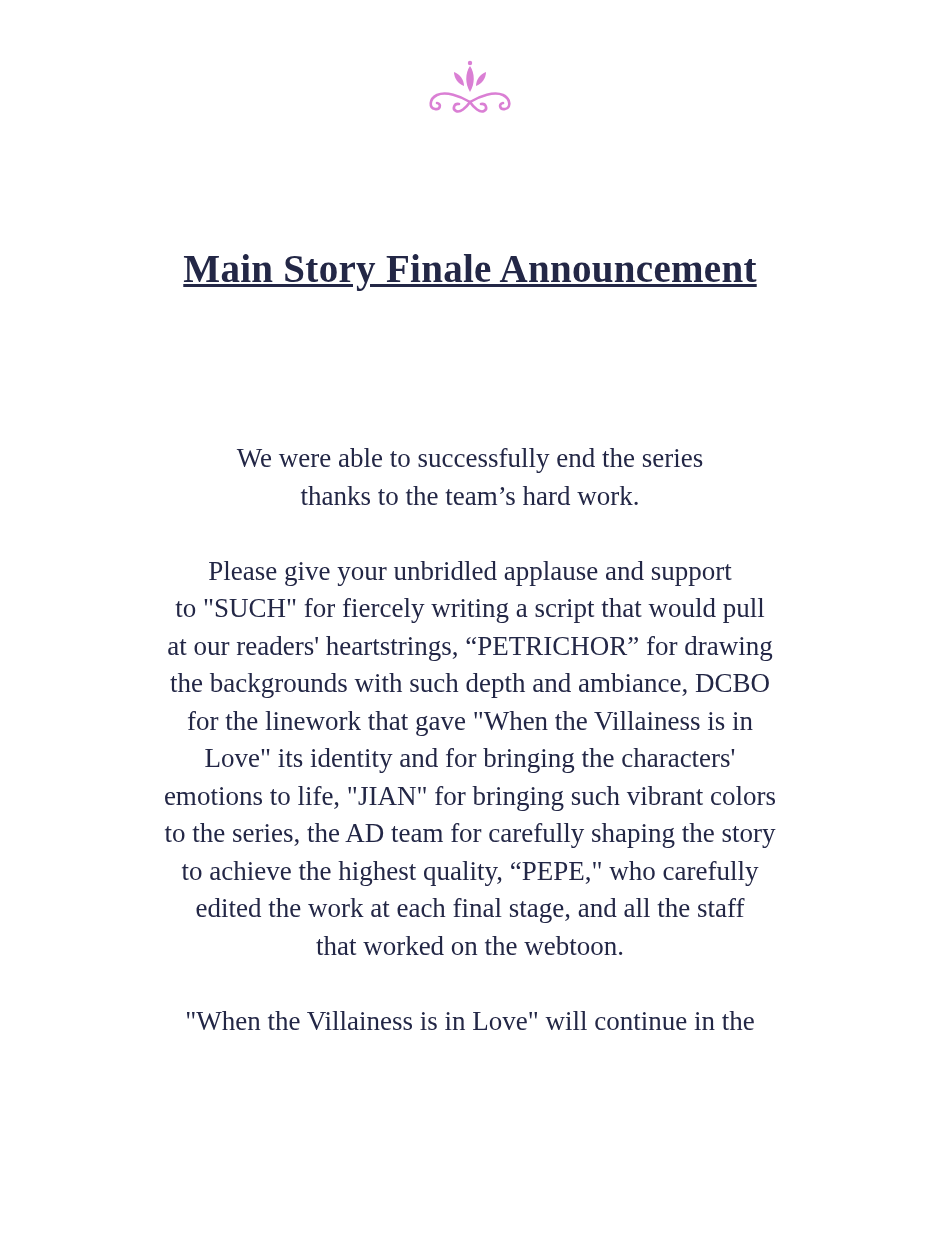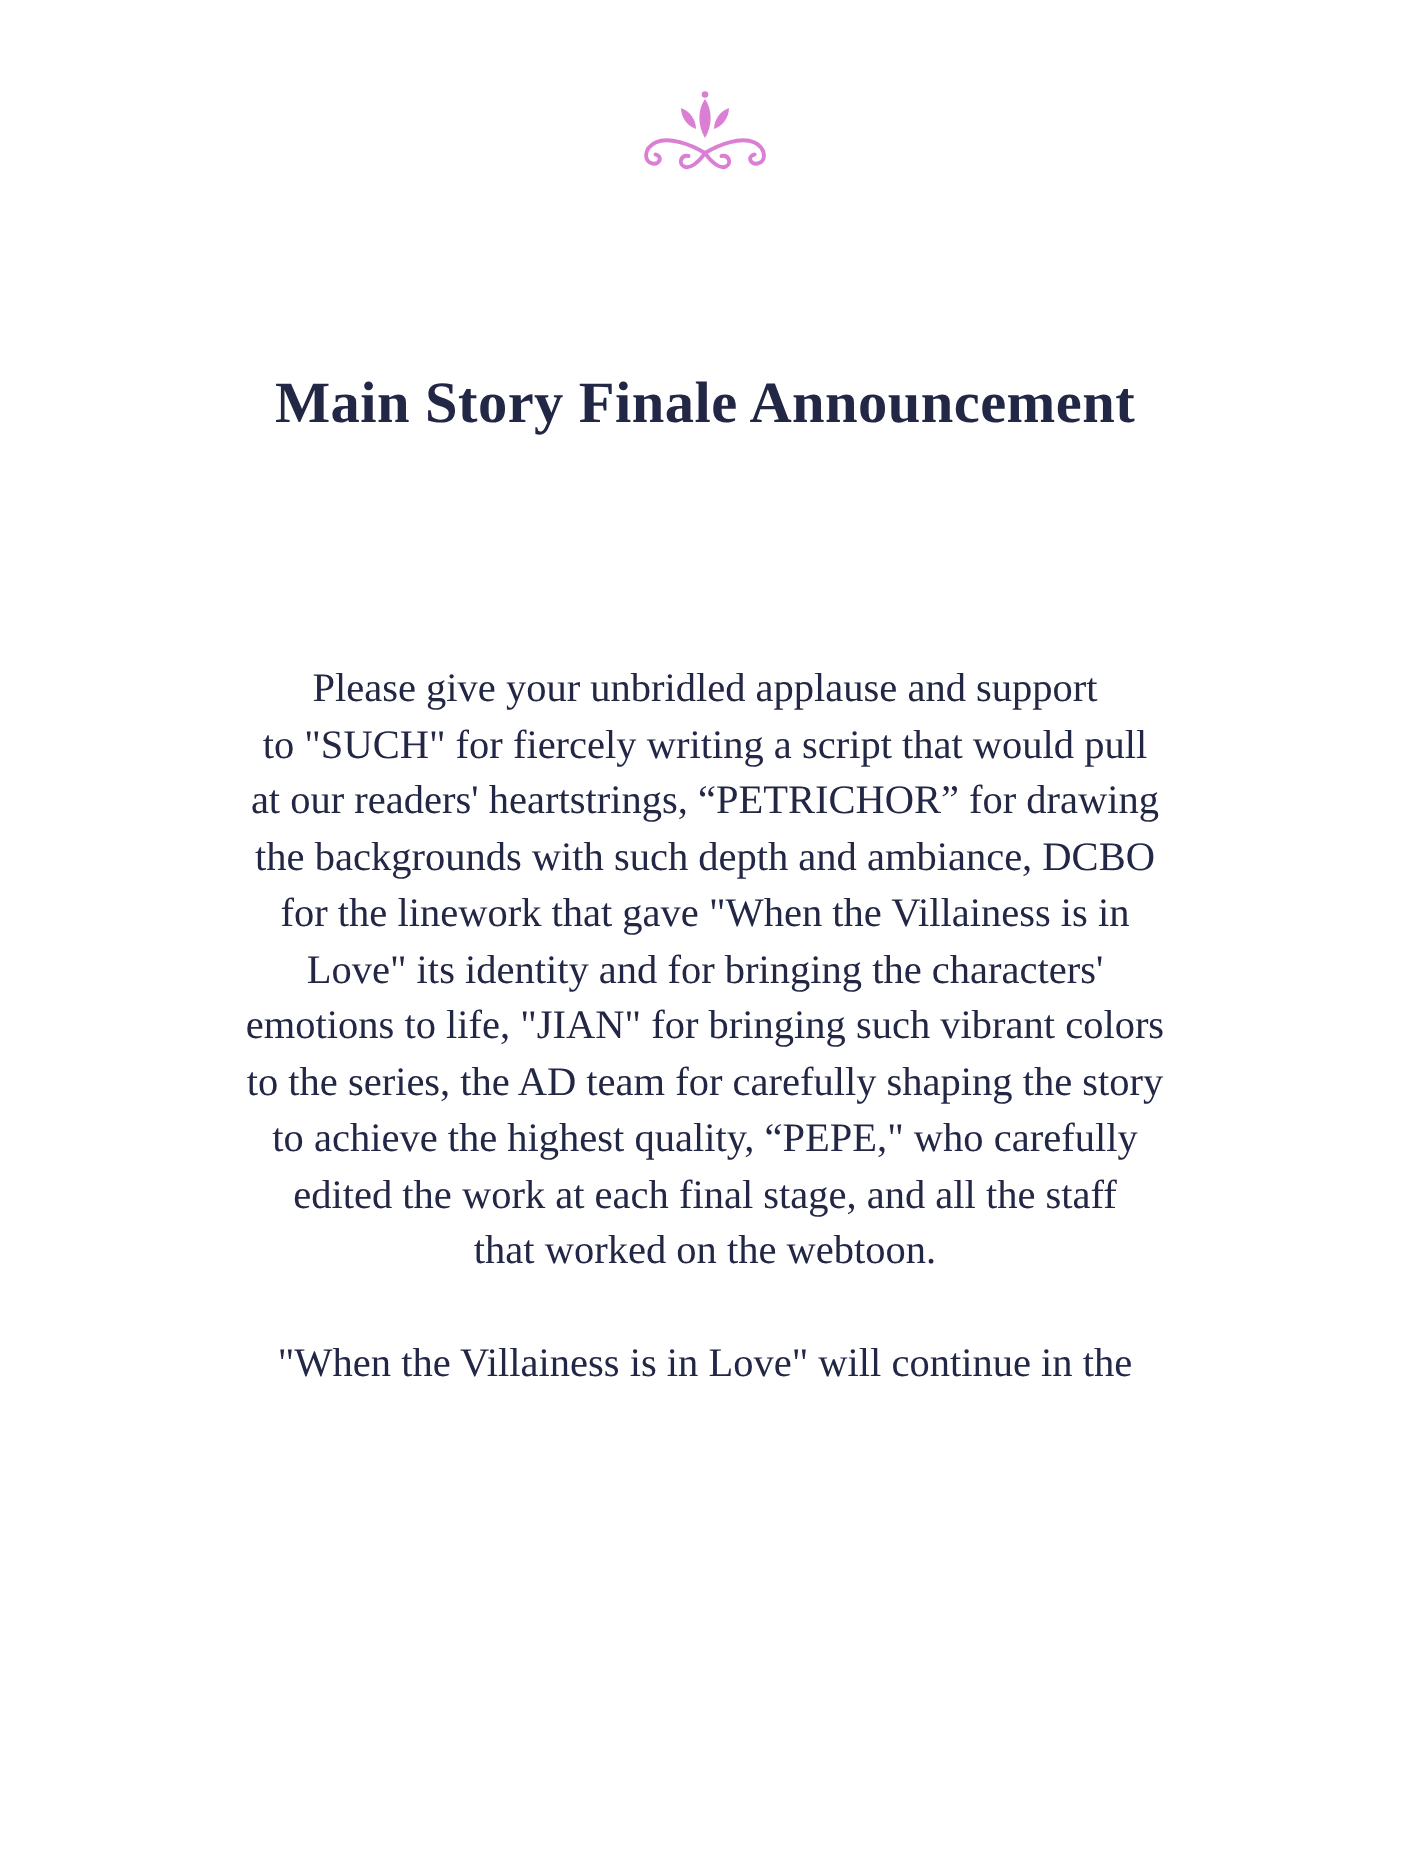--- a/index.html
+++ b/index.html
@@ -31,20 +31,21 @@
     position: absolute;
     top: 246px;
     left: 0;
     right: 0;
     margin: 0;
     text-align: center;
     font-size: 39px;
     font-weight: 700;
     letter-spacing: 0.3px;
     color: #232746;
+    text-decoration: underline;
   }
   .body-text {
     position: absolute;
     top: 440px;
     left: 50%;
     transform: translateX(-50%);
     width: 860px;
     text-align: center;
     font-size: 27px;
     line-height: 37.5px;
@@ -76,20 +77,22 @@
         <circle cx="52" cy="5" r="2.2"></circle>
         <path d="M36 14 C42 16 46 22 46 28 C40 26 36 20 36 14 Z"></path>
         <path d="M68 14 C62 16 58 22 58 28 C64 26 68 20 68 14 Z"></path>
       </g>
     </svg>
   </div>
 
   <h1 class="title">Main Story Finale Announcement</h1>
 
   <div class="body-text">
+    <p class="para">We were able to successfully end the series
+thanks to the team’s hard work.</p>
     <p class="para">Please give your unbridled applause and support
 to "SUCH" for fiercely writing a script that would pull
 at our readers' heartstrings, “PETRICHOR” for drawing
 the backgrounds with such depth and ambiance, DCBO
 for the linework that gave "When the Villainess is in
 Love" its identity and for bringing the characters'
 emotions to life, "JIAN" for bringing such vibrant colors
 to the series, the AD team for carefully shaping the story
 to achieve the highest quality, “PEPE," who carefully
 edited the work at each final stage, and all the staff

